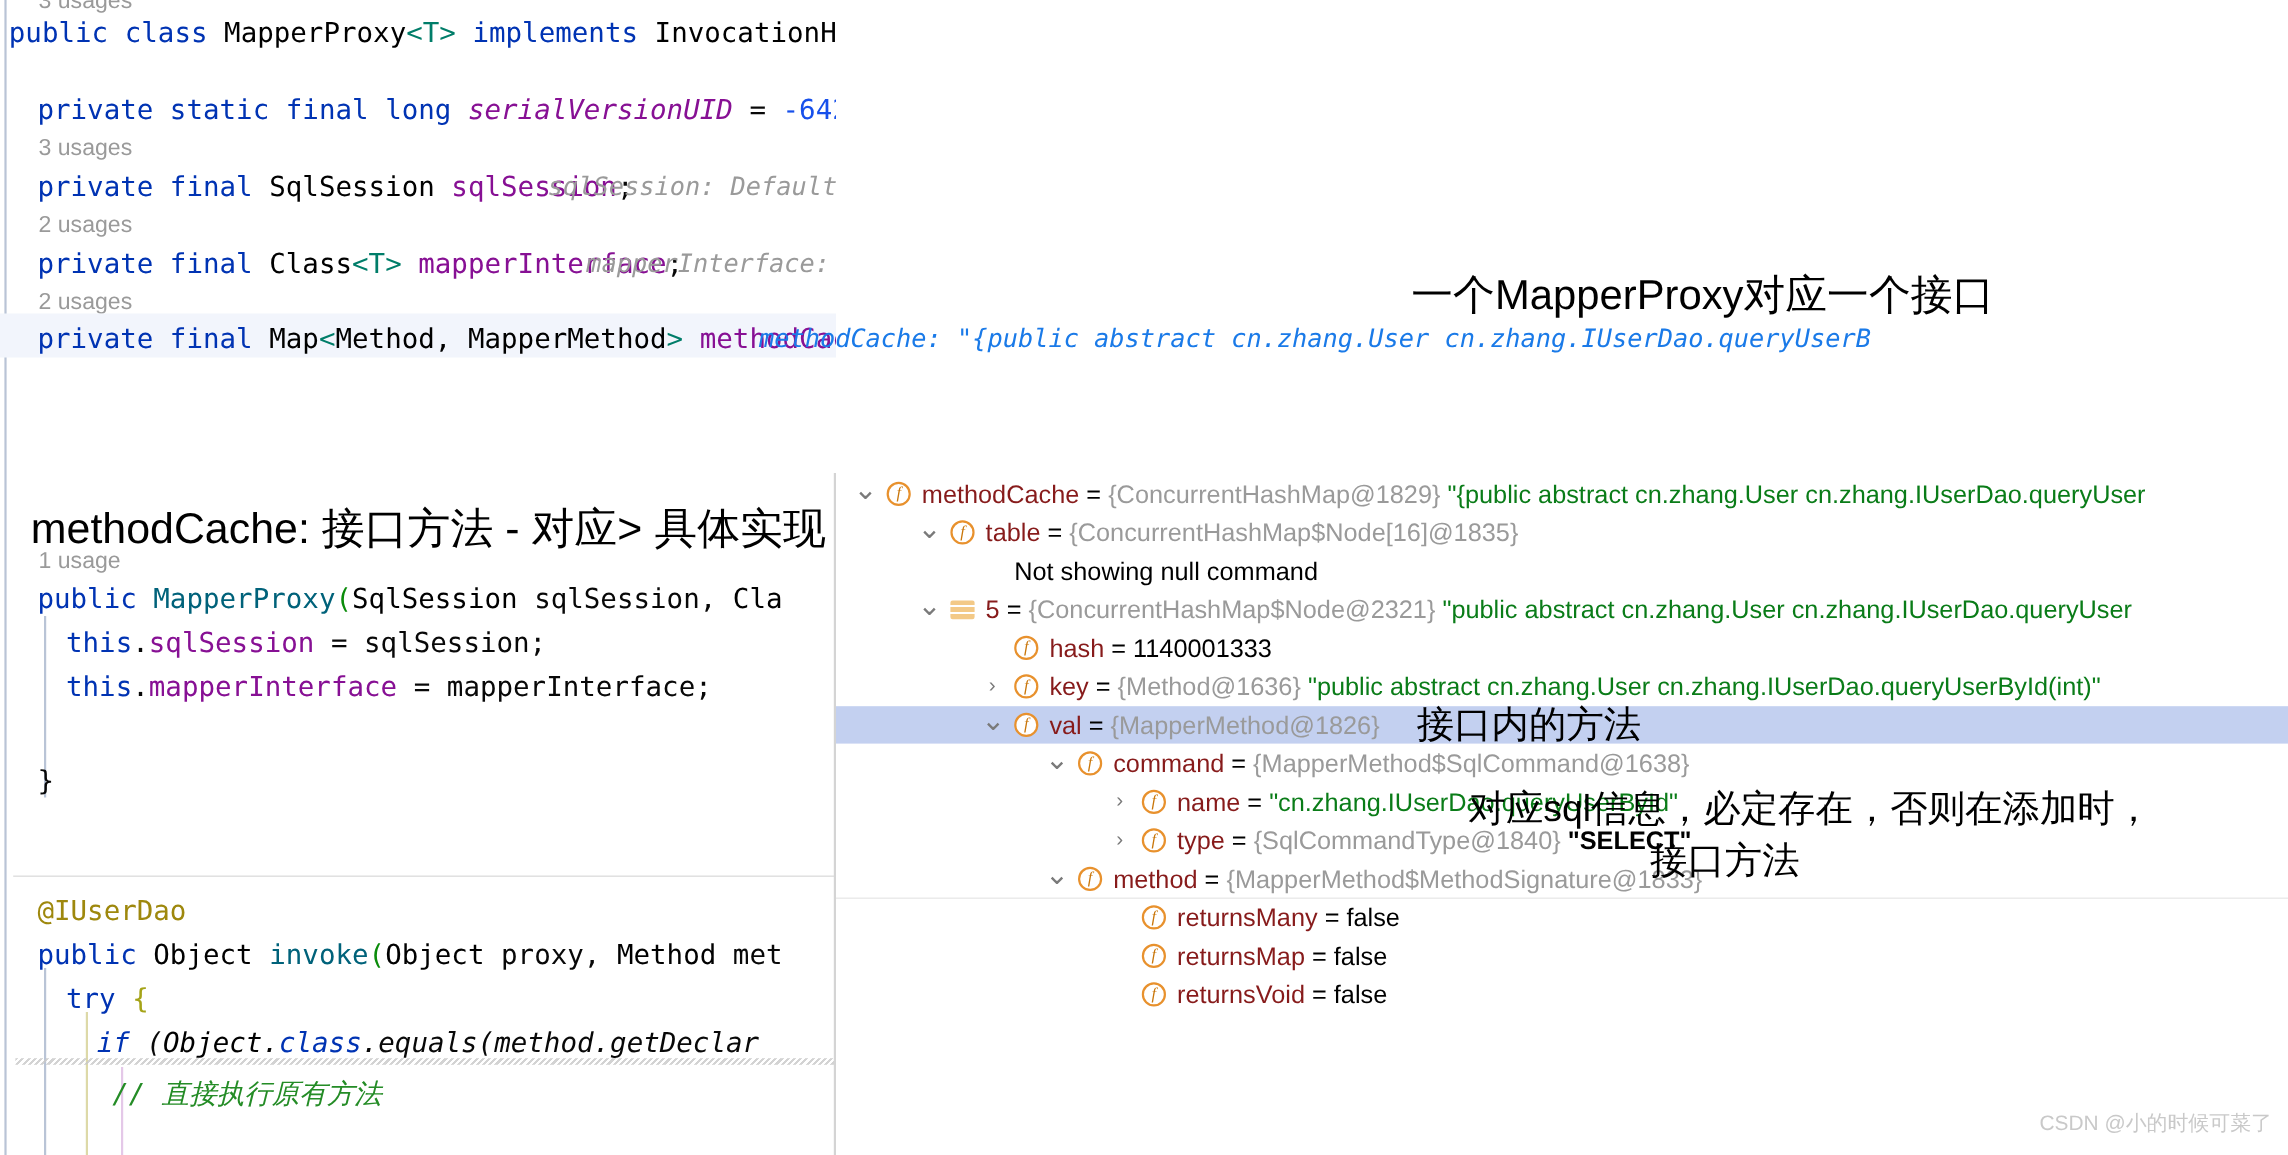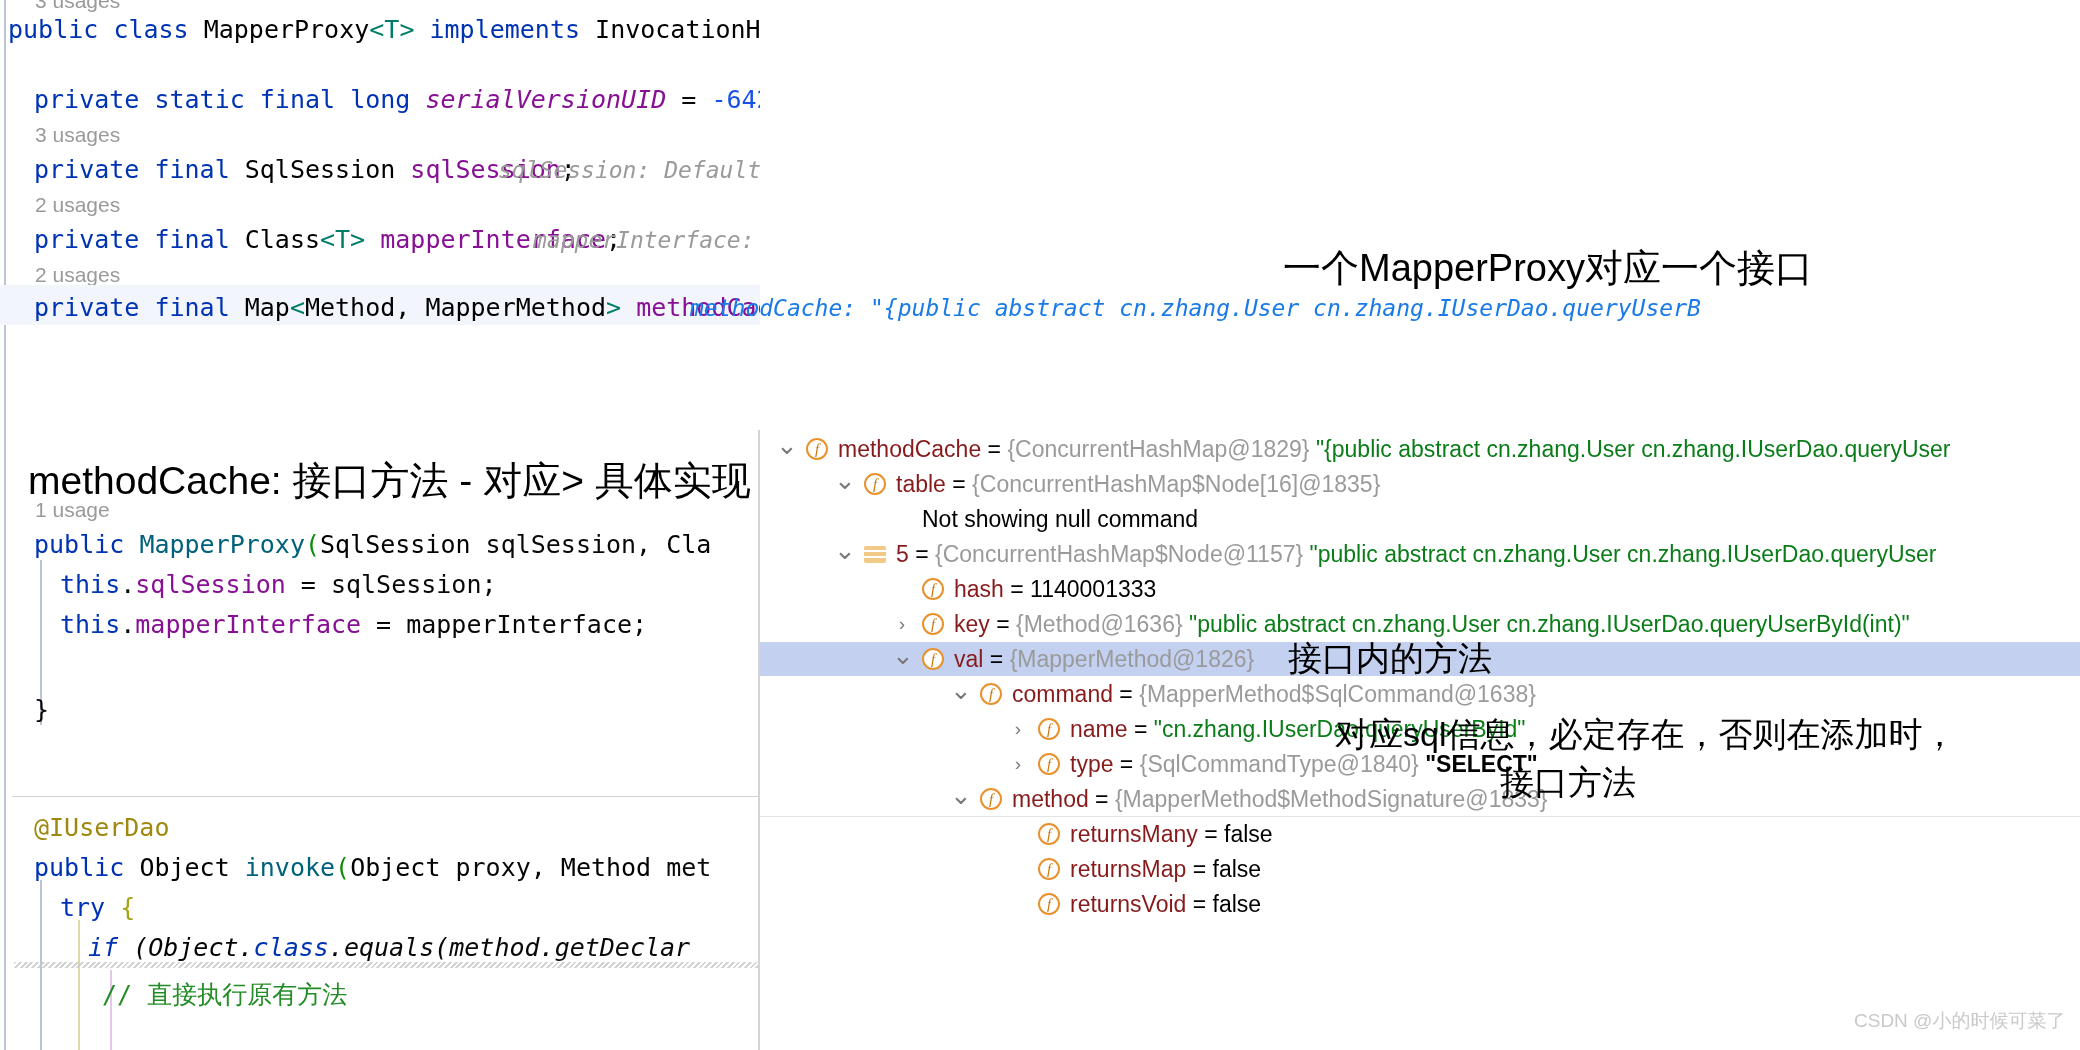--- a/index.html
+++ b/index.html
@@ -32,21 +32,21 @@
     font-size:21px;color:#9a9a9a;line-height:30px;white-space:pre;
   }
   .kw{color:#0033b3;}
   .type{color:#000000;}
   .fld{color:#871094;}
   .fld-i{color:#871094;font-style:italic;}
   .num{color:#1750eb;}
   .generic{color:#007d69;}
   .mname{color:#00627a;}
   .anno{color:#9e880d;}
-  .cmt{color:#248c26;}
+  .cmt{color:#248c26;font-style:italic;}
   .brk-y{color:#a5a317;}
   .brk-g{color:#0b8c0b;}
   .hint{
     color:#9a9a9a;font-style:italic;
     font-family:"DejaVu Sans Mono","Liberation Mono",monospace;
   }
   .hint-blue{
     color:#1a7ae8;font-style:italic;
     font-family:"DejaVu Sans Mono","Liberation Mono",monospace;
   }
@@ -192,21 +192,21 @@
       <span class="chev" style="left: 74px; font-size: 26px; line-height: 26px;">⌄</span>
       <span class="ficon" style="left: 104px;">f</span>
       <span class="tname" style="left: 136px;"><span>table</span><span class="teq"> = </span><span class="tref">{ConcurrentHashMap$Node[16]@1835}</span> </span>
     </div>
     <div class="trow" style="top: 72px;">
       <span class="tname plain" style="left: 162px;">Not showing null command</span>
     </div>
     <div class="trow" style="top: 107px;">
       <span class="chev" style="left: 74px; font-size: 26px; line-height: 26px;">⌄</span>
       <span class="aicon" style="left: 104px;"></span>
-      <span class="tname" style="left: 136px;"><span>5</span><span class="teq"> = </span><span class="tref">{ConcurrentHashMap$Node@1157}</span> <span class="tstr">"public abstract cn.zhang.User cn.zhang.IUserDao.queryUser</span></span>
+      <span class="tname" style="left: 136px;"><span>5</span><span class="teq"> = </span><span class="tref">{ConcurrentHashMap$Node@2321}</span> <span class="tstr">"public abstract cn.zhang.User cn.zhang.IUserDao.queryUser</span></span>
     </div>
     <div class="trow" style="top: 142px;">
       <span class="ficon" style="left: 162px;">f</span>
       <span class="tname" style="left: 194px;"><span>hash</span><span class="teq"> = </span><span class="tnum">1140001333</span></span>
     </div>
     <div class="trow" style="top: 177px;">
       <span class="chev" style="left: 132px;">›</span>
       <span class="ficon" style="left: 162px;">f</span>
       <span class="tname" style="left: 194px;"><span>key</span><span class="teq"> = </span><span class="tref">{Method@1636}</span> <span class="tstr">"public abstract cn.zhang.User cn.zhang.IUserDao.queryUserById(int)"</span></span>
     </div>

